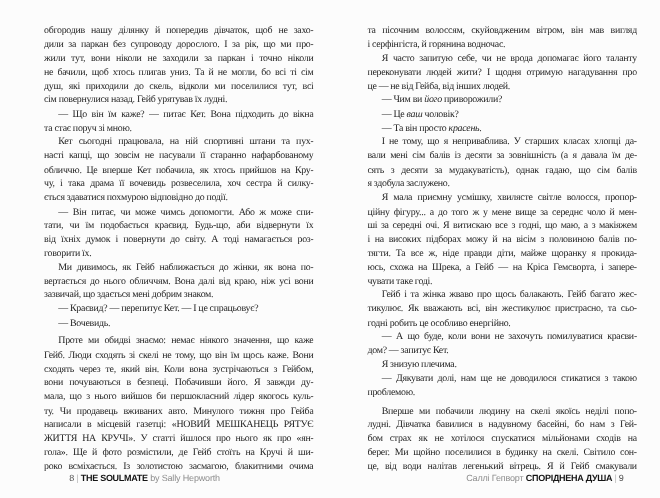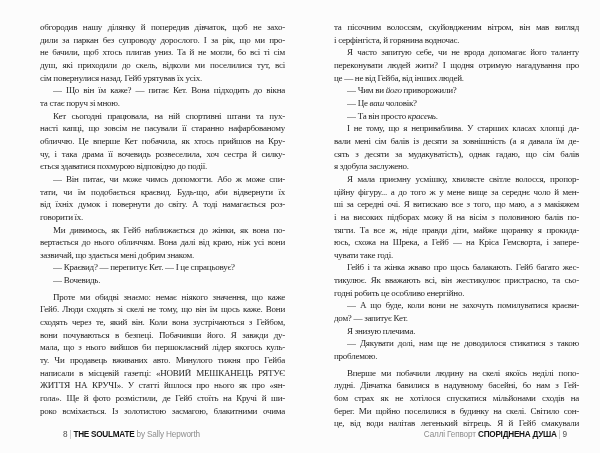--- a/index.html
+++ b/index.html
@@ -58,23 +58,24 @@
 </style>
 </head>
 <body>
 
 <div class="spread">
 
   <div class="page-body" id="body-left">
       <div class="para">
         <div class="line j"><span>обгородив нашу ділянку й попередив дівчаток, щоб не захо-</span></div>
         <div class="line j"><span>дили за паркан без супроводу дорослого. І за рік, що ми про-</span></div>
+        <div class="line j"><span>жили тут, вони ніколи не заходили за паркан і точно ніколи</span></div>
         <div class="line j"><span>не бачили, щоб хтось плигав униз. Та й не могли, бо всі ті сім</span></div>
         <div class="line j"><span>душ, які приходили до скель, відколи ми поселилися тут, всі</span></div>
-        <div class="line"><span>сім повернулися назад. Гейб урятував їх усіх.</span></div>
+        <div class="line"><span>сім повернулися назад. Гейб урятував їх лудні.</span></div>
       </div>
       <div class="para">
         <div class="line j ind"><span>— Що він їм каже? — питає Кет. Вона підходить до вікна</span></div>
         <div class="line"><span>та стає поруч зі мною.</span></div>
       </div>
       <div class="para">
         <div class="line j ind"><span>Кет сьогодні працювала, на ній спортивні штани та пух-</span></div>
         <div class="line j"><span>насті капці, що зовсім не пасували її старанно нафарбованому</span></div>
         <div class="line j"><span>обличчю. Це вперше Кет побачила, як хтось прийшов на Кру-</span></div>
         <div class="line j"><span>чу, і така драма її вочевидь розвеселила, хоч сестра й силку-</span></div>
@@ -132,21 +133,21 @@
       </div>
       <div class="para">
         <div class="line j ind"><span>І не тому, що я неприваблива. У старших класах хлопці да-</span></div>
         <div class="line j"><span>вали мені сім балів із десяти за зовнішність (а я давала їм де-</span></div>
         <div class="line j"><span>сять з десяти за мудакуватість), однак гадаю, що сім балів</span></div>
         <div class="line"><span>я здобула заслужено.</span></div>
       </div>
       <div class="para">
         <div class="line j ind"><span>Я мала приємну усмішку, хвилясте світле волосся, пропор-</span></div>
         <div class="line j"><span>ційну фігуру... а до того ж у мене вище за середнє чоло й мен-</span></div>
-        <div class="line j"><span>ші за середні очі. Я витискаю все з того, що маю, а з макіяжем</span></div>
+        <div class="line j"><span>ші за середні очі. Я витискаю все з годні, що маю, а з макіяжем</span></div>
         <div class="line j"><span>і на високих підборах можу й на вісім з половиною балів по-</span></div>
         <div class="line j"><span>тягти. Та все ж, ніде правди діти, майже щоранку я прокида-</span></div>
         <div class="line j"><span>юсь, схожа на Шрека, а Гейб — на Кріса Гемсворта, і запере-</span></div>
         <div class="line"><span>чувати таке годі.</span></div>
       </div>
       <div class="para">
         <div class="line j ind"><span>Гейб і та жінка жваво про щось балакають. Гейб багато жес-</span></div>
         <div class="line j"><span>тикулює. Як вважають всі, він жестикулює пристрасно, та сьо-</span></div>
         <div class="line"><span>годні робить це особливо енергійно.</span></div>
       </div>

